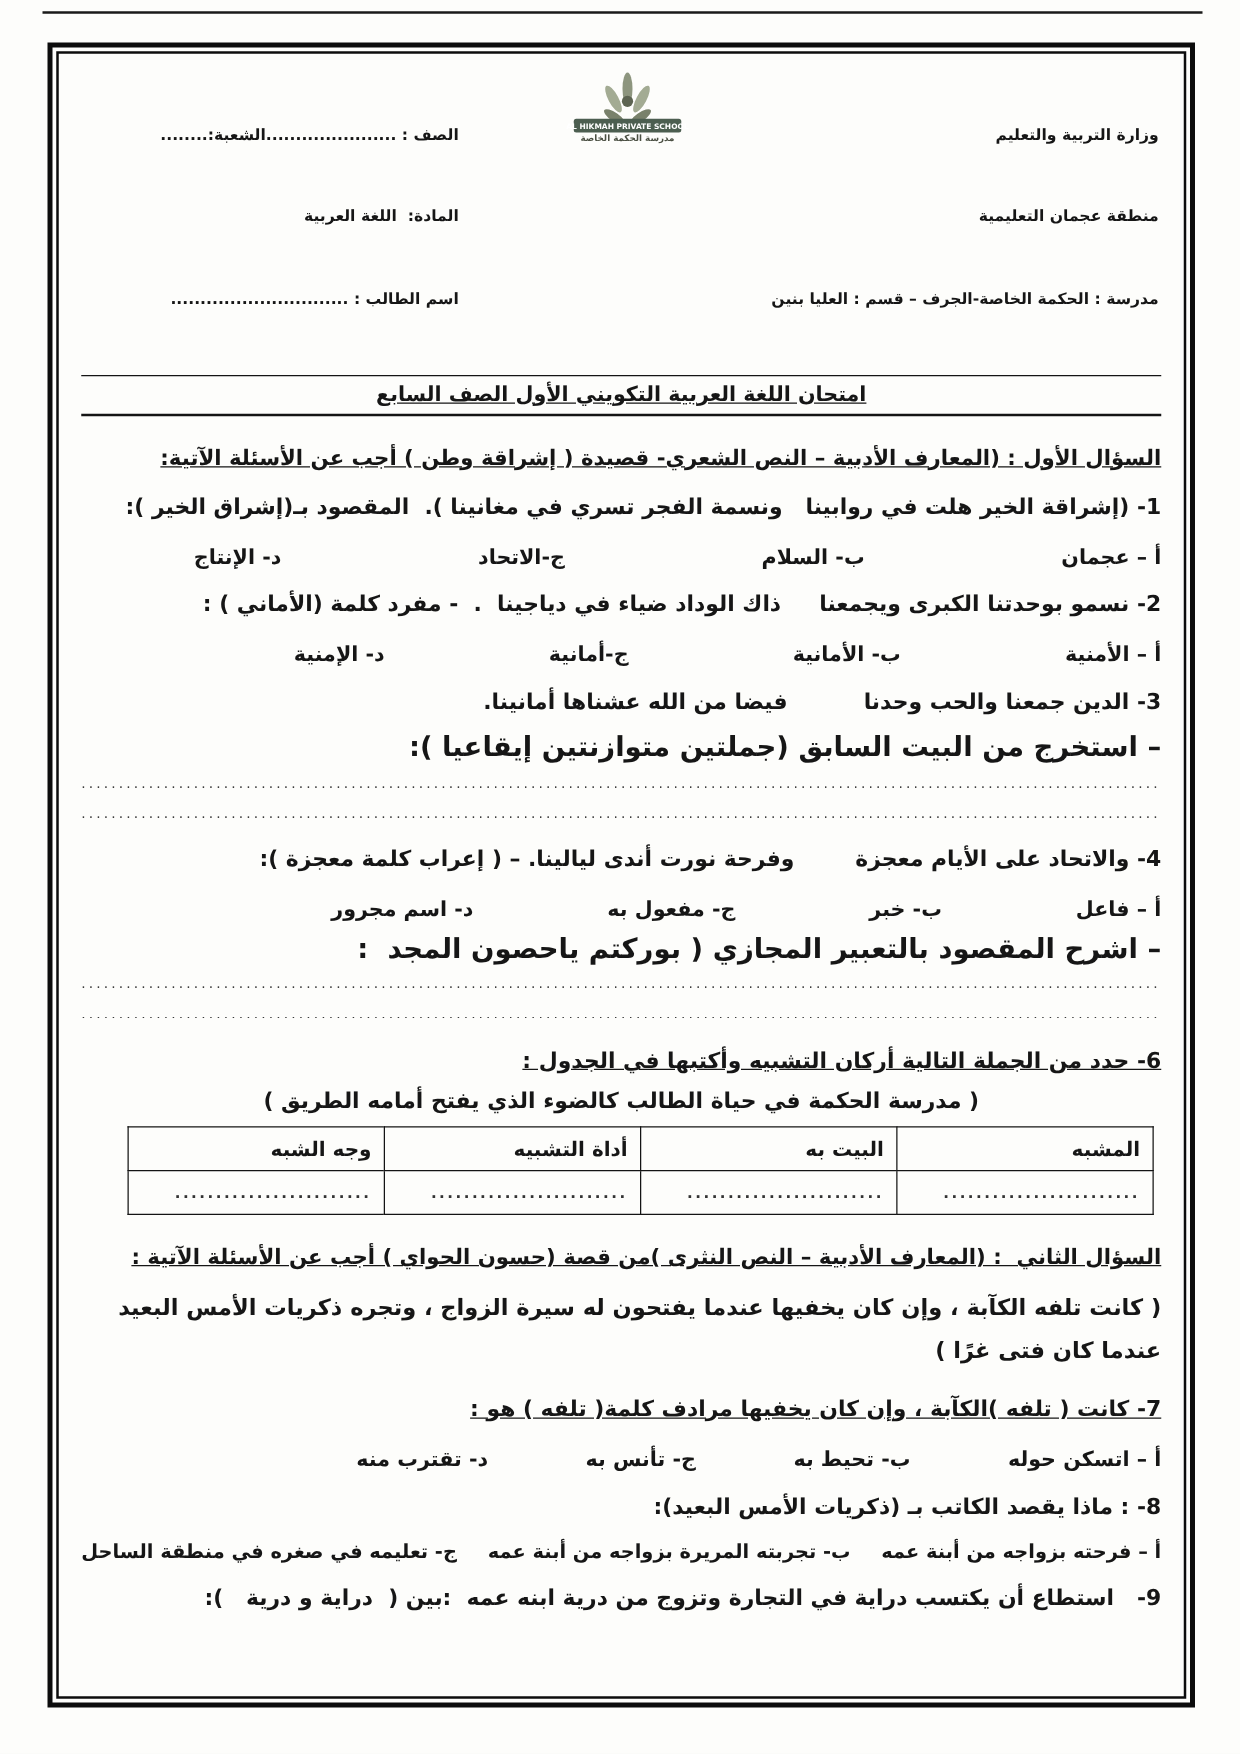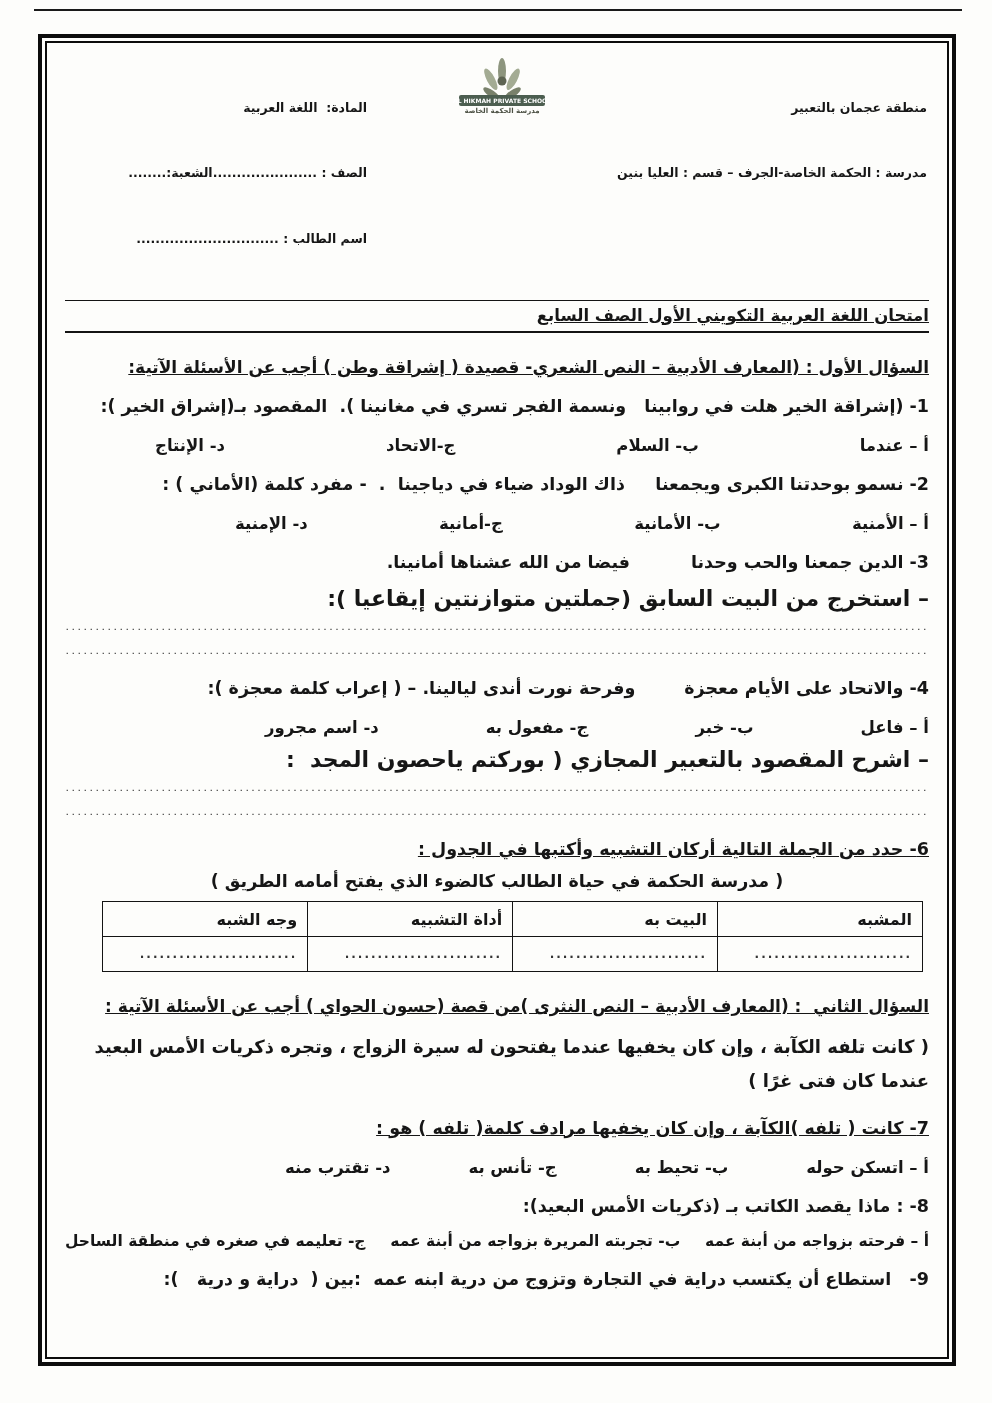--- a/index.html
+++ b/index.html
@@ -33,21 +33,21 @@
   }
   
   .hdr{display:flex;align-items:flex-start;justify-content:space-between;padding:2px 2px 4px 2px;}
   .hdr-col{font-size:12.5px;font-weight:bold;line-height:1.75;white-space:pre-wrap;}
   .hdr-right{width:330px;}
   .hdr-left{width:300px;}
   .hdr-logo{width:150px;padding-top:2px;}
   .rule{border-top:1.5px solid #141414;margin:2px 0;}
   .rule.thick{border-top:2.5px solid #141414;}
   .title{
-    font-size:16.5px;font-weight:bold;
+    text-align:center;font-size:16.5px;font-weight:bold;
     text-decoration:underline;margin:5px 0 6px 0;
   }
   
   .s-heading{
     font-size:17px;font-weight:bold;text-decoration:underline;
     margin:24px 0 14px 0;white-space:pre-wrap;
   }
   .q-text{
     font-size:17.5px;font-weight:bold;margin:16px 0 4px 0;
     white-space:pre-wrap;line-height:1.55;
@@ -97,56 +97,57 @@
 <body>
 
 <div class="page">
   <div class="scan-line"></div>
 
   <div class="frame">
     <div class="frame-inner">
 
       <div class="hdr">
         <div class="hdr-col hdr-right">
-          <div>منطقة عجمان بالتعبير</div>
+          <div>وزارة التربية والتعليم</div>
+          <div>منطقة عجمان التعليمية</div>
           <div>مدرسة : الحكمة الخاصة-الجرف – قسم : العليا بنين</div>
         </div>
 
         <div class="hdr-logo">
           <svg width="110" height="62" viewBox="0 0 110 62">
             <g transform="translate(55,24)">
               <ellipse cx="0" cy="-8" rx="4" ry="13" fill="#8d957e"></ellipse>
               <ellipse cx="-10" cy="-5" rx="4" ry="12" fill="#a3ab93" transform="rotate(-28)"></ellipse>
               <ellipse cx="10" cy="-5" rx="4" ry="12" fill="#a3ab93" transform="rotate(28)"></ellipse>
               <ellipse cx="-18" cy="0" rx="3.5" ry="10" fill="#79816b" transform="rotate(-55)"></ellipse>
               <ellipse cx="18" cy="0" rx="3.5" ry="10" fill="#79816b" transform="rotate(55)"></ellipse>
               <circle cx="0" cy="2" r="4.5" fill="#5d6452"></circle>
             </g>
             <rect x="12" y="40" width="86" height="11" rx="2" fill="#4c5e50"></rect>
             <text x="55" y="48" font-size="6" fill="#ffffff" text-anchor="middle" font-weight="bold">AL HIKMAH PRIVATE SCHOOL</text>
             <text x="55" y="58" font-size="7" fill="#4a4f42" text-anchor="middle" font-weight="bold">مدرسة الحكمة الخاصة</text>
           </svg>
         </div>
 
         <div class="hdr-col hdr-left">
+          <div>الصف : ......................الشعبة:........</div>
           <div>المادة:  اللغة العربية</div>
-          <div>الصف : ......................الشعبة:........</div>
           <div>اسم الطالب : ..............................</div>
         </div>
       </div>
 
       <div class="rule"></div>
       <div class="title">امتحان اللغة العربية التكويني الأول الصف السابع</div>
       <div class="rule thick"></div>
 
       <div class="s-heading">السؤال الأول : (المعارف الأدبية – النص الشعري- قصيدة ( إشراقة وطن ) أجب عن الأسئلة الآتية:</div>
 
       <div class="q-text">1- (إشراقة الخير هلت في روابينا   ونسمة الفجر تسري في مغانينا ).  المقصود بـ(إشراق الخير ):</div>
       <div class="opts pad90">
-        <span>أ – عندما</span>
+        <span>أ – عجمان</span>
         <span>ب-   السلام</span>
         <span>ج-الاتحاد</span>
         <span>د- الإنتاج</span>
       </div>
 
       <div class="q-text">2- نسمو بوحدتنا الكبرى ويجمعنا     ذاك الوداد ضياء في دياجينا  .  - مفرد كلمة (الأماني ) :</div>
       <div class="opts pad170">
         <span>أ – الأمنية</span>
         <span>ب-  الأمانية</span>
         <span>ج-أمانية</span>

